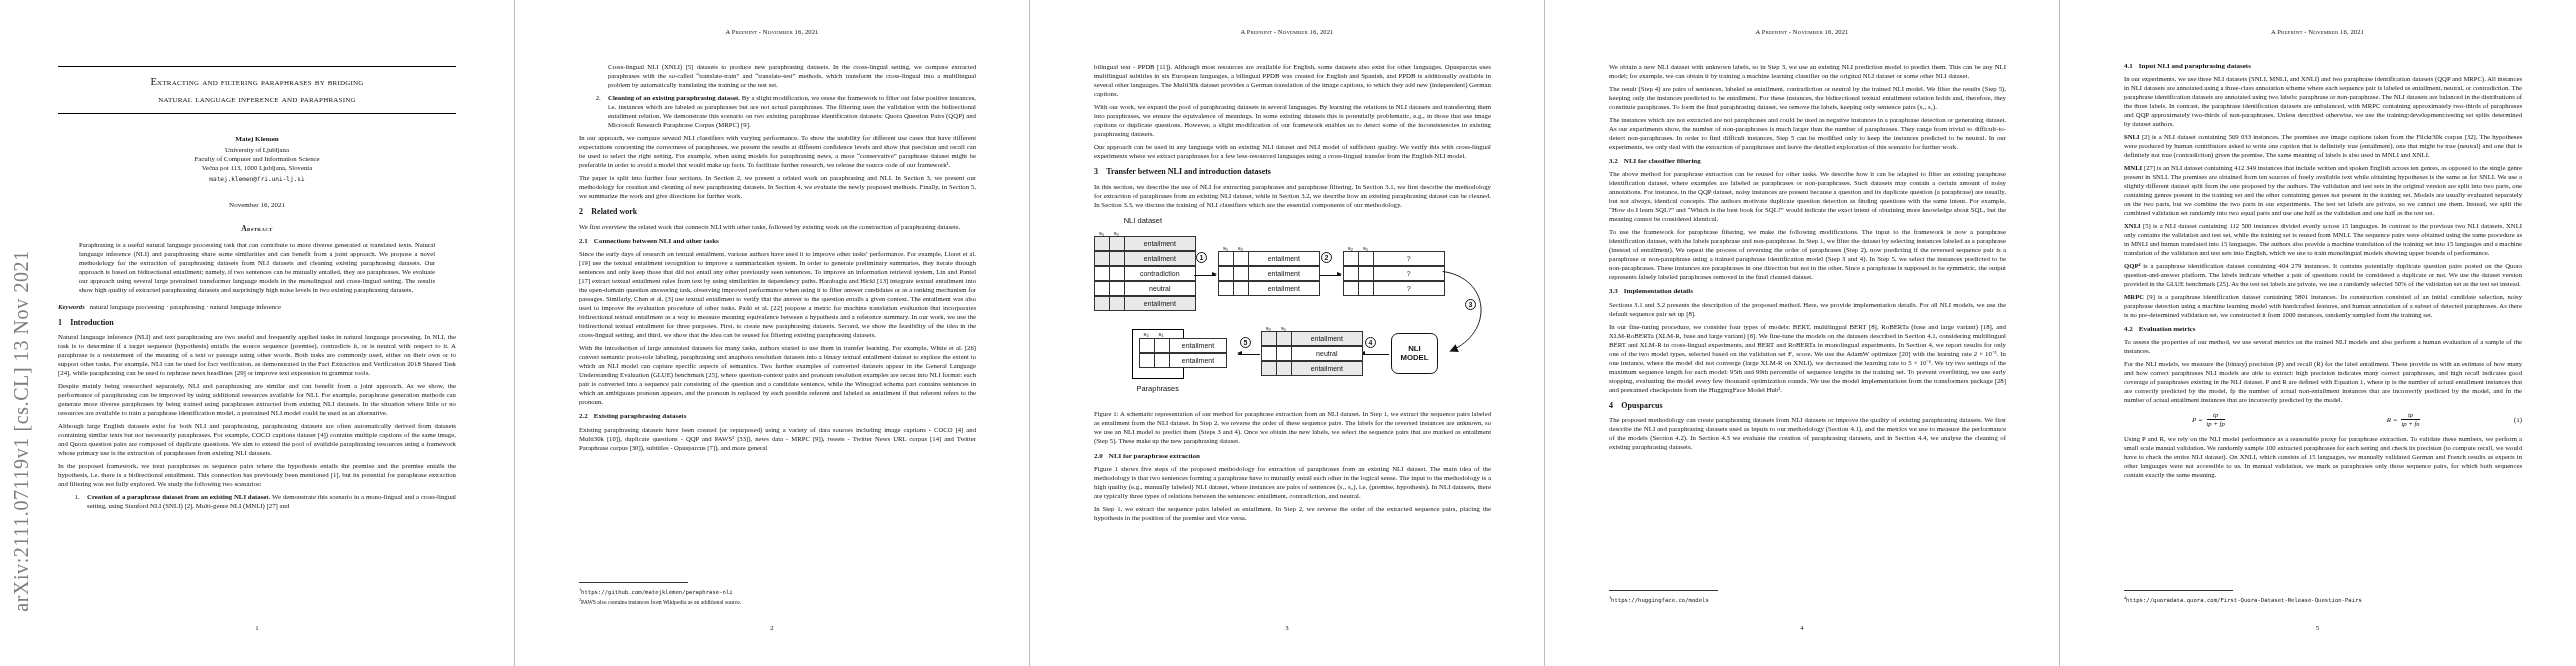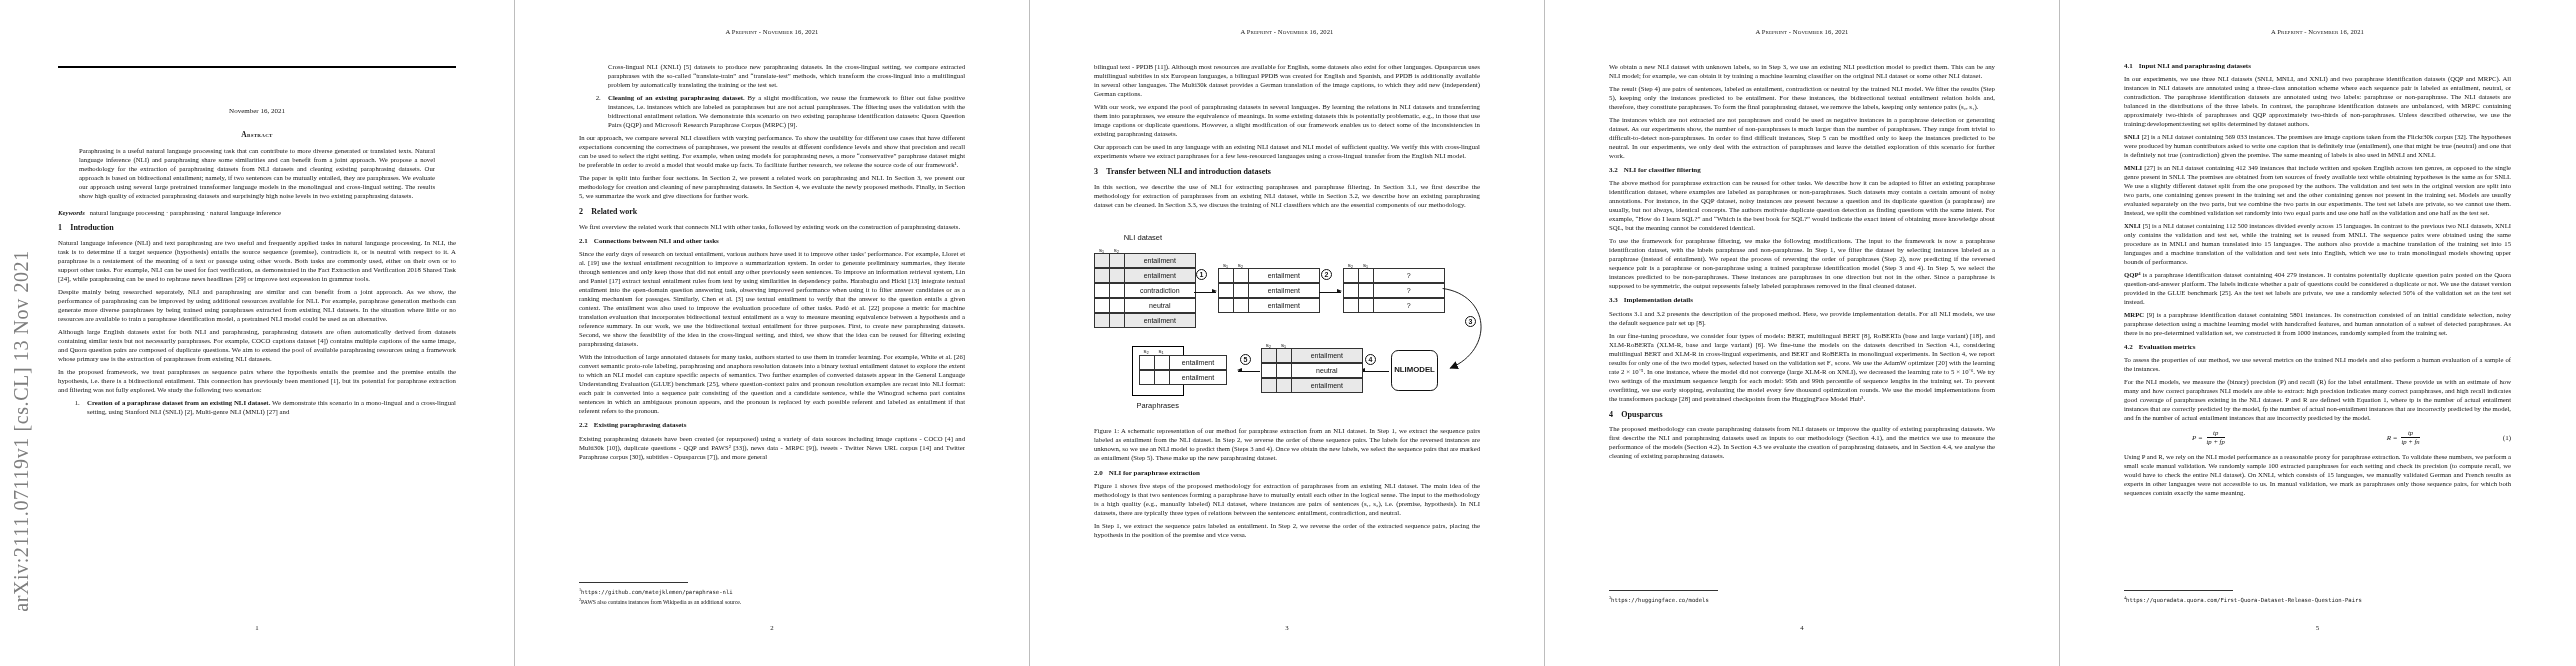--- a/index.html
+++ b/index.html
@@ -3,21 +3,21 @@
 <meta charset="utf-8">
 <style>
   html,body{margin:0;padding:0;background:#e8e8e8;}
   .viewport{width:2576px;height:667px;display:flex;background:#fff;overflow:hidden;
             font-family:"Liberation Serif",serif;color:#141414;}
   .page{width:515px;height:667px;position:relative;background:#ffffff;box-sizing:border-box;
         border-right:0.6px solid #bdbdbd;overflow:hidden;}
   .page:last-child{border-right:none;}
   .runhead{position:absolute;top:28px;left:0;right:0;text-align:center;
            font-variant:small-caps;font-size:6.6px;letter-spacing:0.1px;}
-  .content{position:absolute;left:64px;right:64px;top:62px;}
+  .content{position:absolute;left:64px;right:53px;top:62px;}
   .content.p1c{left:58px;right:58px;top:66px;}
   .para{text-align:justify;line-height:9px;font-size:6.8px;margin:0 0 3.9px 0;}
   .tight .para{font-size:6.7px;line-height:9px;}
   .sech1{font-weight:bold;font-size:8px;margin:7.2px 0 5.6px 0;}
   .sech1 .snum{margin-right:8.3px;}
   .sech2{font-weight:bold;font-size:7px;margin:6.1px 0 4.4px 0;}
   .sech2 .snum{margin-right:6.1px;}
   .li{position:relative;padding-left:29px;text-align:justify;line-height:9px;font-size:6.8px;margin:4.4px 0 3.9px 0;}
   .li .linum{position:absolute;left:16.7px;}
   .licont{padding-left:29px;}
@@ -38,42 +38,42 @@
   .kw{margin-top:9.4px;font-size:6.7px;}
   .kw .kwlabel{font-weight:bold;font-style:italic;margin-right:5px;}
   
   .fnblock{position:absolute;left:64px;right:64px;}
   .fnrule{width:109px;border:none;border-top:0.6px solid #333;margin:0 0 2.8px 0;}
   .fn{font-size:5.7px;line-height:8.3px;}
   .fn sup{font-size:4.2px;}
   .mono{font-family:"DejaVu Sans Mono",monospace;font-size:5.6px;}
   .pageno{position:absolute;top:624px;left:0;right:0;text-align:center;font-size:6.8px;}
   
-  .fig{position:relative;height:188px;margin-top:24px;font-family:"Liberation Sans","DejaVu Sans",sans-serif;}
+  .fig{position:relative;height:188px;margin-top:7px;font-family:"Liberation Sans","DejaVu Sans",sans-serif;}
   .flabel{position:absolute;font-size:7.5px;text-align:center;}
   .ftbl{position:absolute;}
   .fhead{display:flex;height:8.3px;font-size:6.1px;align-items:flex-end;}
   .fhead span{width:15px;text-align:center;}
   .frow{display:flex;height:15.6px;box-sizing:border-box;border:0.6px solid #333;margin-top:-0.6px;background:#fff;}
   .frow.first{margin-top:0;}
   .frow .c{width:15px;border-right:0.6px solid #333;box-sizing:border-box;}
   .frow .lab{flex:1;min-width:64px;display:flex;align-items:center;justify-content:center;
              font-size:7px;padding:0 2.8px;white-space:nowrap;}
   .frow.shade{background:#e9e9e9;}
   .step{position:absolute;width:11px;height:11px;border:0.9px solid #111;border-radius:50%;
         display:flex;align-items:center;justify-content:center;background:#fff;
         font-weight:bold;font-size:7px;box-sizing:border-box;}
   .arr{position:absolute;border-top:0.9px solid #111;}
   .arr.ar::after{content:"";position:absolute;right:-0.6px;top:-3.3px;width:0;height:0;
        border-left:5px solid #111;border-top:2.8px solid transparent;border-bottom:2.8px solid transparent;}
   .arr.al::after{content:"";position:absolute;left:-0.6px;top:-3.3px;width:0;height:0;
        border-right:5px solid #111;border-top:2.8px solid transparent;border-bottom:2.8px solid transparent;}
   .curve{position:absolute;left:332px;top:51px;}
   .nlibox{position:absolute;left:297px;top:117px;width:47px;height:41px;border:0.9px solid #111;
-          border-radius:7.2px;display:flex;flex-direction:row;align-items:center;justify-content:center;
+          border-radius:7.2px;display:flex;flex-direction:column;align-items:center;justify-content:center;
           font-weight:bold;font-size:7.8px;line-height:9.4px;background:#fff;box-sizing:border-box;}
   .pframe{position:absolute;left:38px;top:113px;width:52px;height:50px;border:1.7px solid #000;box-sizing:border-box;}
   .pfhead{position:absolute;left:5.6px;top:0.6px;display:flex;font-size:6.1px;}
   .pfhead span{width:15px;text-align:center;}
   .pfgrid{position:absolute;left:5.6px;top:8.3px;}
   .pfrow{display:flex;height:15.6px;box-sizing:border-box;border:0.6px solid #333;margin-top:-0.6px;}
   .pfrow.first{margin-top:0;}
   .pfrow .c{width:15px;box-sizing:border-box;}
   .pfrow .c:first-child{border-right:0.6px solid #333;}
   .plabels{position:absolute;left:36px;top:8.3px;z-index:2;}
@@ -94,22 +94,33 @@
 </style>
 </head>
 <body>
 
 <div class="viewport">
 
   <div class="page">
     <div class="watermark">arXiv:2111.07119v1  [cs.CL]  13 Nov 2021</div>
     <div class="content p1c">
       <hr class="trule">
+      <div class="title">
+        <div>Extracting and filtering paraphrases by bridging</div>
+        <div>natural language inference and paraphrasing</div>
+      </div>
       <hr class="trule">
       <div class="authors">
+        <div class="author">
+          <div class="aname">Matej Klemen</div>
+          <div>University of Ljubljana</div>
+          <div>Faculty of Computer and Information Science</div>
+          <div>Večna pot 113, 1000 Ljubljana, Slovenia</div>
+          <div class="email">matej.klemen@fri.uni-lj.si</div>
+        </div>
       </div>
       <div class="date">November 16, 2021</div>
       <div class="absh">Abstract</div>
       <div class="abstract para">Paraphrasing is a useful natural language processing task that can contribute to more diverse generated or translated texts. Natural language inference (NLI) and paraphrasing share some similarities and can benefit from a joint approach. We propose a novel methodology for the extraction of paraphrasing datasets from NLI datasets and cleaning existing paraphrasing datasets. Our approach is based on bidirectional entailment; namely, if two sentences can be mutually entailed, they are paraphrases. We evaluate our approach using several large pretrained transformer language models in the monolingual and cross-lingual setting. The results show high quality of extracted paraphrasing datasets and surprisingly high noise levels in two existing paraphrasing datasets.</div>
       <div class="kw">
         <span class="kwlabel">Keywords</span><span>natural language processing · paraphrasing · natural language inference</span>
       </div>
       <div class="sech1">
         <span class="snum">1</span><span>Introduction</span>
       </div>

